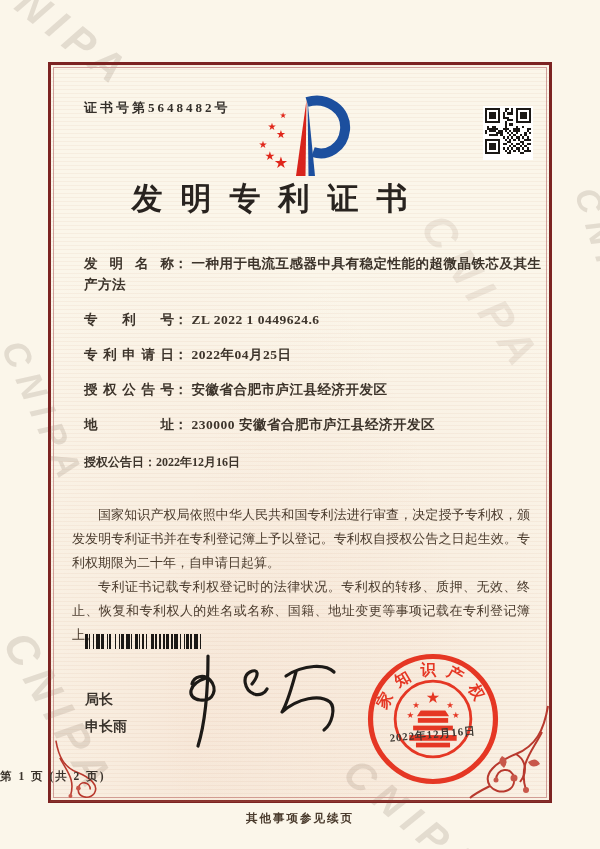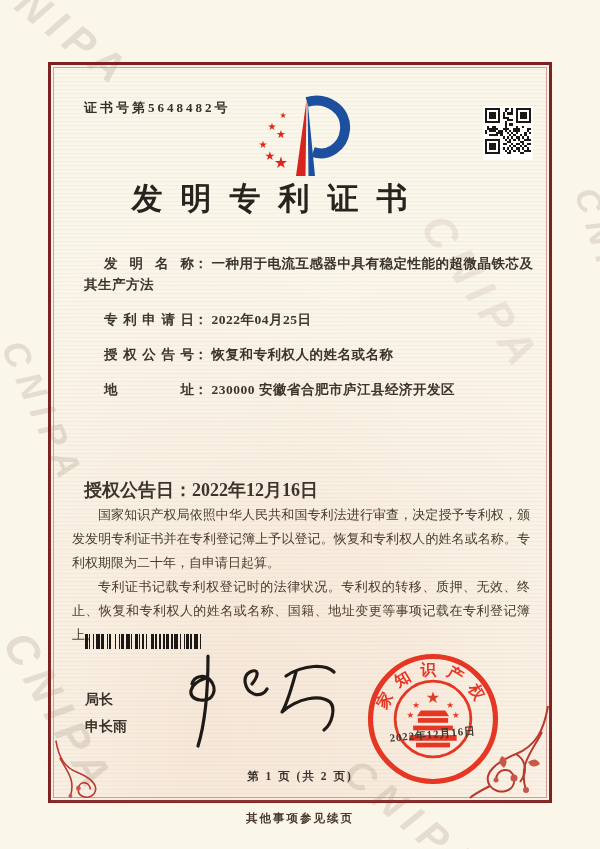--- a/index.html
+++ b/index.html
@@ -45,35 +45,35 @@
   }
   .logo { position:absolute; left:235px; top:94px; }
   .qr { position:absolute; left:483px; top:106px; background:#fff; padding:2px; }
   .title {
     position:absolute; left:0; top:178px; width:539px; text-align:center;
     font-size:31px; font-weight:bold; letter-spacing:18px; text-indent:18px;
     color:#28231f;
   }
   .fields { position:absolute; left:84px; top:253px; width:458px; font-size:13.5px; font-weight:bold; color:#3d342b; }
   .frow { margin-bottom:14px; min-height:21px; line-height:21px; }
-  .flabel { display:inline-block; width:90px; text-align:justify; text-align-last:justify; vertical-align:top;margin-left:20px; }
+  .flabel { display:inline-block; width:90px; text-align:justify; text-align-last:justify; vertical-align:top; }
   .fcolon { display:inline-block; margin-right:4px; }
   .fvalue { letter-spacing:0.5px; }
-  .grant-row { position:absolute; left:84px; top:478px; width:470px; font-size:18px; font-weight:bold; color:#3d342b; white-space:nowrap; }
+  .grant-row { position:absolute; left:84px; top:454px; width:470px; font-size:12px; font-weight:bold; color:#3d342b; white-space:nowrap; }
   .grant-right { position:absolute; left:248px; top:0; }
   .body-text {
     position:absolute; left:72px; top:503px; width:458px;
     font-size:13px; line-height:1.85; color:#4a3b2d; text-align:justify;
   }
   .body-text p { text-indent:2em; }
   .barcode { position:absolute; left:85px; top:634px; }
   .director { position:absolute; left:85px; top:686px; font-size:14px; font-weight:bold; color:#3a332c; font-family:"Liberation Sans","DejaVu Sans",sans-serif; line-height:27px; }
   .signature { position:absolute; left:168px; top:650px; }
   .seal { position:absolute; left:362px; top:647px; opacity:0.96; }
-  .page-info { position:absolute; left:0; top:769px; width:600px; text-align:center; font-size:11.5px; font-weight:bold; color:#3a332c; letter-spacing:2px; }
+  .page-info { position:absolute; left:0; top:769px; width:600px; text-align:left; font-size:11.5px; font-weight:bold; color:#3a332c; letter-spacing:2px; }
   .footer-note { position:absolute; left:0; top:811px; width:600px; text-align:center; font-size:11.5px; font-weight:bold; color:#4a3b2d; letter-spacing:2px; }
   .ornament { position:absolute; pointer-events:none; }
   .orn-br { left:468px; top:702px; }
   .orn-bl { left:50px; top:738px; transform:scaleX(-1); }
 </style>
 </head>
 <body>
 
 <div class="page">
 
@@ -236,36 +236,39 @@
       </svg>
   </div>
 
   <div class="title">发明专利证书</div>
 
   <div class="fields">
     <div class="frow">
       <span class="flabel">发明名称</span><span class="fcolon">：</span><span class="fvalue">一种用于电流互感器中具有稳定性能的超微晶铁芯及其生产方法</span>
     </div>
     <div class="frow">
+      <span class="flabel">专利号</span><span class="fcolon">：</span><span class="fvalue">ZL 2022 1 0449624.6</span>
+    </div>
+    <div class="frow">
       <span class="flabel">专利申请日</span><span class="fcolon">：</span><span class="fvalue">2022年04月25日</span>
     </div>
     <div class="frow">
-      <span class="flabel">授权公告号</span><span class="fcolon">：</span><span class="fvalue">恢复和专利权人的姓名或名称</span>
+      <span class="flabel">授权公告号</span><span class="fcolon">：</span><span class="fvalue">安徽省合肥市庐江县经济开发区</span>
     </div>
     <div class="frow">
       <span class="flabel">地址</span><span class="fcolon">：</span><span class="fvalue">230000 安徽省合肥市庐江县经济开发区</span>
     </div>
   </div>
 
   <div class="grant-row">
     <span><span>授权公告日</span><span>：</span><span>2022年12月16日</span></span>
   </div>
 
   <div class="body-text">
-    <p>国家知识产权局依照中华人民共和国专利法进行审查，决定授予专利权，颁发发明专利证书并在专利登记簿上予以登记。恢复和专利权人的姓名或名称。专利权期限为二十年，自申请日起算。</p>
+    <p>国家知识产权局依照中华人民共和国专利法进行审查，决定授予专利权，颁发发明专利证书并在专利登记簿上予以登记。专利权自授权公告之日起生效。专利权期限为二十年，自申请日起算。</p>
     <p>专利证书记载专利权登记时的法律状况。专利权的转移、质押、无效、终止、恢复和专利权人的姓名或名称、国籍、地址变更等事项记载在专利登记簿上。</p>
   </div>
 
   <div class="barcode">
     <svg id="barcode-svg" width="156" height="15" viewBox="0 0 156 15" shape-rendering="crispEdges">
         <rect x="0" y="0" width="2.7" height="15" fill="#1b1815"></rect>
         <rect x="4.050000000000001" y="0" width="1.35" height="15" fill="#1b1815"></rect>
         <rect x="8.100000000000001" y="0" width="1.35" height="15" fill="#1b1815"></rect>
         <rect x="10.8" y="0" width="4.050000000000001" height="15" fill="#1b1815"></rect>
         <rect x="16.200000000000003" y="0" width="2.7" height="15" fill="#1b1815"></rect>

